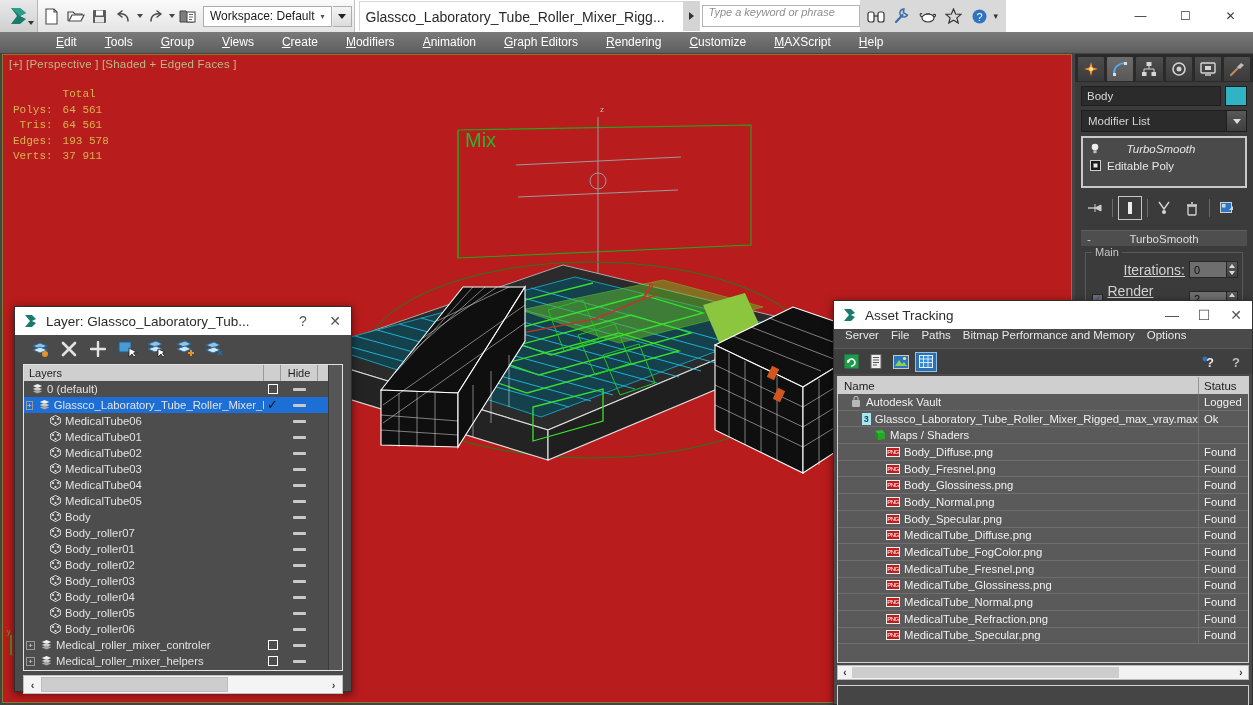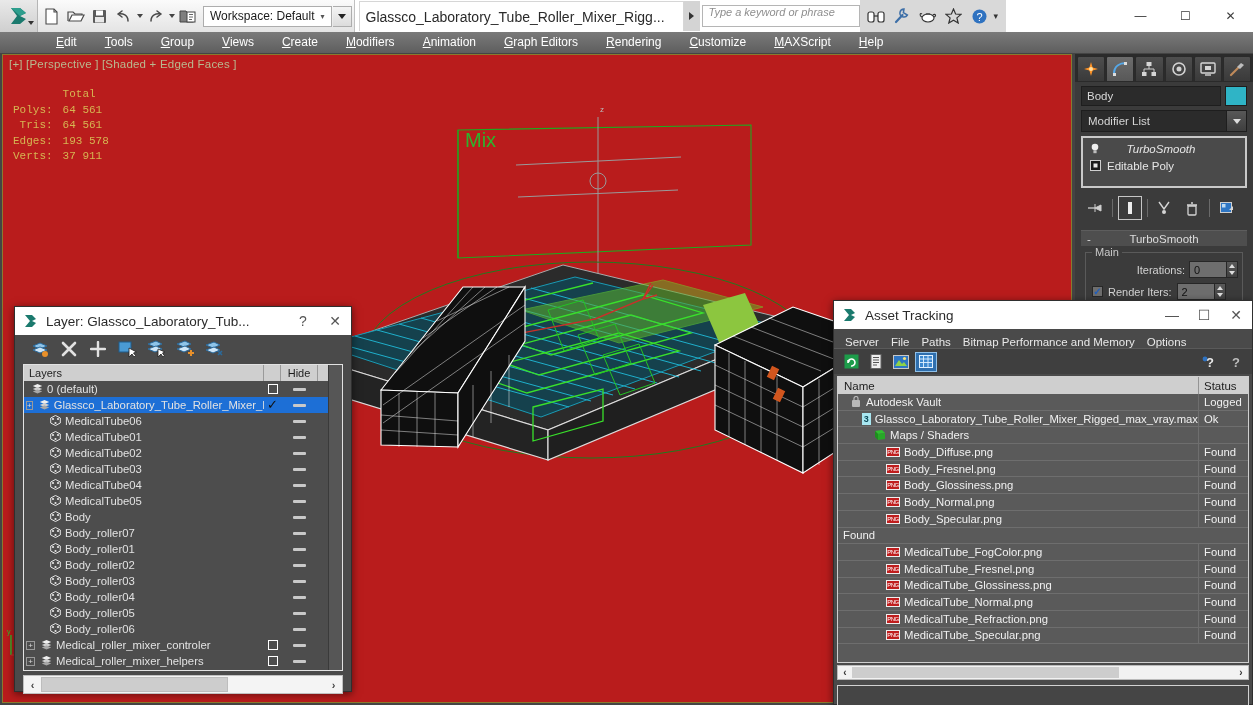--- a/index.html
+++ b/index.html
@@ -130,21 +130,21 @@
   .rollout-hdr {
     margin-top: 8px; height: 16px; background:#4e4e4e; color:#dcdcdc; font-size: 11.5px;
     display:flex; align-items:center; justify-content:center; position:relative; border-top:1px solid #5d5d5d;
   }
   .rollout-hdr .minus { position:absolute; left:6px; color:#ddd; }
   .group {
     margin: 6px 4px 0 4px; border: 1px solid #5a5a5a; padding: 8px 4px 2px 4px; position: relative; height: 52px;
   }
   .group .gl { position:absolute; top:-7px; left:6px; background:#3b3b3b; padding:0 3px; color:#c9c9c9; font-size: 11px;}
   .prow { display:flex; align-items:center; justify-content:flex-end; gap:4px; margin-bottom: 5px; }
-  .prow label { color:#d2d2d2; font-size:11px; }
+  .prow label { color:#d2d2d2; font-size:14px;text-decoration:underline; }
   .spin { display:flex; }
   .spin .val { width: 38px; height: 17px; background:#6e6e6e; border:1px solid #272727; color:#111; font-size:11px;
                display:flex;align-items:center;padding-left:4px;}
   .spin .btns { width: 11px; height: 17px; background: linear-gradient(180deg,#5a5a5a,#404040); border:1px solid #272727; border-left:none;
                 display:flex;flex-direction:column;align-items:center;justify-content:space-around;}
   .spin .btns i { width:0;height:0;border-left:3px solid transparent;border-right:3px solid transparent; }
   .spin .btns i.up { border-bottom:4px solid #ddd; }
   .spin .btns i.dn { border-top:4px solid #ddd; }
   .chk { width:11px;height:11px;background:#6e6e6e;border:1px solid #272727; display:flex;align-items:center;justify-content:center;
          color:#1f5fbf; font-size:10px; font-weight:bold;}
@@ -180,21 +180,21 @@
   .hscroll {
     margin: 4px 8px 0 8px; height: 19px; background: #f4f4f4; border: 1px solid #c0c0c0;
     display: flex; align-items: center;
   }
   .hscroll .ar { width: 17px; text-align:center; color:#444; font-size: 11px; font-weight:bold; }
   .hscroll .track { flex:1; height: 15px; background:#f4f4f4; position:relative; }
   .hscroll .thumb { position:absolute; left:0; top:0; height:15px; background:#cdcdcd; border:1px solid #bdbdbd; }
 
   
   #assetDlg { left: 833px; top: 300px; width: 420px; height: 405px; background: #4a4a4a; }
-  .at-menu { height: 19px; background: #4a4a4a; display:flex; align-items:flex-end; gap: 0; padding-left: 5px; }
+  .at-menu { height: 19px; background: #4a4a4a; display:flex; align-items:flex-start; gap: 0; padding-left: 5px; }
   .at-menu span { color: #e8e8e8; font-size: 11.5px; padding: 0 6px; white-space:nowrap;}
   .at-toolbar { height: 26px; background:#3f3f3f; display:flex; align-items:center; gap: 3px; padding-left: 6px; border-top:1px solid #5a5a5a;}
   .at-toolbar .ic { width: 22px; height: 20px; display:flex;align-items:center;justify-content:center; }
   .at-toolbar .ic.sel { background:#2f6fae; border:1px solid #8fc0e8; }
   .at-grid { margin: 2px 3px 0 3px; border: 1px solid #cfcfcf; height: 287px; background:#5a5a5a; overflow:hidden; }
   .at-hdr { display:flex; height: 17px; background:#cfcfcf; color:#1d1d1d; font-size:11.5px; }
   .at-hdr .nm { flex:1; padding-left: 6px; display:flex;align-items:center; border-right:1px solid #949494; }
   .at-hdr .st { width: 49px; padding-left: 5px; display:flex;align-items:center; }
   .arow { display:flex; height: 16.7px; align-items:center; font-size: 11.3px; color:#f0f0f0;
           border-bottom: 1px solid #6e6e6e; background:#5a5a5a;justify-content:space-between; }
@@ -1154,20 +1154,24 @@
             <span class="st">Found</span>
           </div>
           <div class="arow">
             <span class="nm" style="padding-left:48px">
               <span class="pngico">PNG</span>
               <span>Body_Specular.png</span>
             </span>
             <span class="st">Found</span>
           </div>
           <div class="arow">
+            <span class="nm" style="padding-left:48px">
+              <span class="pngico">PNG</span>
+              <span>MedicalTube_Diffuse.png</span>
+            </span>
             <span class="st">Found</span>
           </div>
           <div class="arow">
             <span class="nm" style="padding-left:48px">
               <span class="pngico">PNG</span>
               <span>MedicalTube_FogColor.png</span>
             </span>
             <span class="st">Found</span>
           </div>
           <div class="arow">

